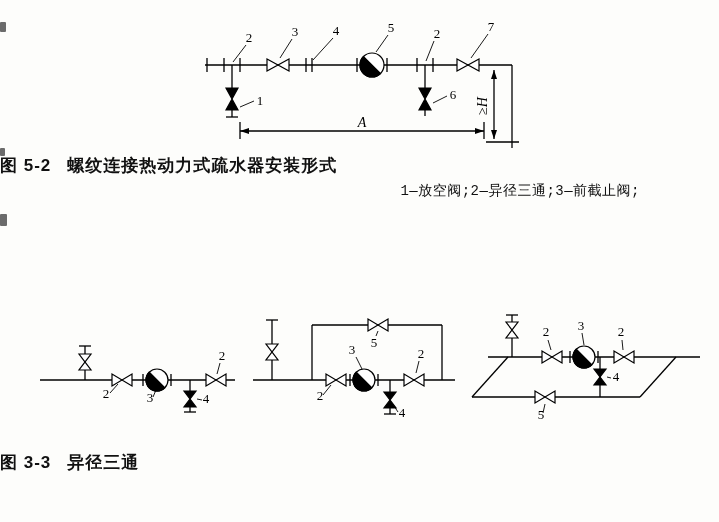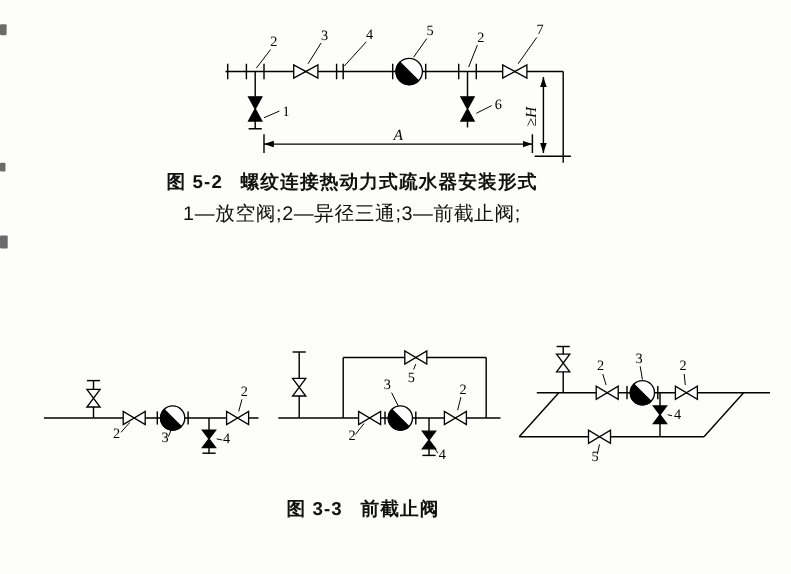--- a/index.html
+++ b/index.html
@@ -6,29 +6,29 @@
   .page{
     position:relative;width:719px;height:522px;background:#fdfdfb;
     overflow:hidden;font-family:"Liberation Serif",serif;color:#111;
   }
   svg{position:absolute;left:0;display:block;}
   .fig1-svg{top:0;}
   .fig2-svg{top:290px;}
   svg text{font-family:"Liberation Serif",serif;font-size:13px;fill:#000;}
   svg text.dim{font-style:italic;font-size:14px;}
   .caption{
-    position:absolute;left:0;width:640px;text-align:center;
+    position:absolute;left:0;width:640px;
     font-family:"Liberation Sans",sans-serif;font-weight:bold;
     font-size:17px;letter-spacing:1px;
   }
   .caption .gap{display:inline-block;width:16px;}
   .caption.c2{width:660px;}
   .legend{
-    position:absolute;left:0;width:640px;text-align:center;
-    font-family:Liberation Sans, sans-serif;font-size:18px;letter-spacing:.5px;
+    position:absolute;left:0;width:640px;text-align:right;
+    font-family:Liberation Mono, monospace;font-size:14px;letter-spacing:.5px;
   }
   .legend.l2{width:660px;}
   .cap1{top:154px;} .leg1a{top:182px;} .leg1b{top:206px;}
   .cap2{top:451px;} .leg2{top:477px;}
   .artifact{position:absolute;left:0;background:#6b6b6b;border-radius:1px;}
   .a1{top:22px;width:6px;height:10px;}
   .a2{top:148px;width:5px;height:8px;}
   .a3{top:214px;width:7px;height:12px;}
 </style>
 </head>
@@ -215,16 +215,16 @@
     <g fill="#000" stroke="none" text-anchor="middle">
       <text x="546" y="46">2</text>
       <text x="581" y="40">3</text>
       <text x="621" y="46">2</text>
       <text x="616" y="91">4</text>
       <text x="541" y="129">5</text>
     </g>
   </svg>
 
   <div class="caption c2 cap2">
-    <span>图 3-3</span><span class="gap"></span><span>前截止阀</span>
+    <span>图 3-3</span><span class="gap"></span><span>异径三通</span>
   </div>
 
 </div>
 
 </body></html>

